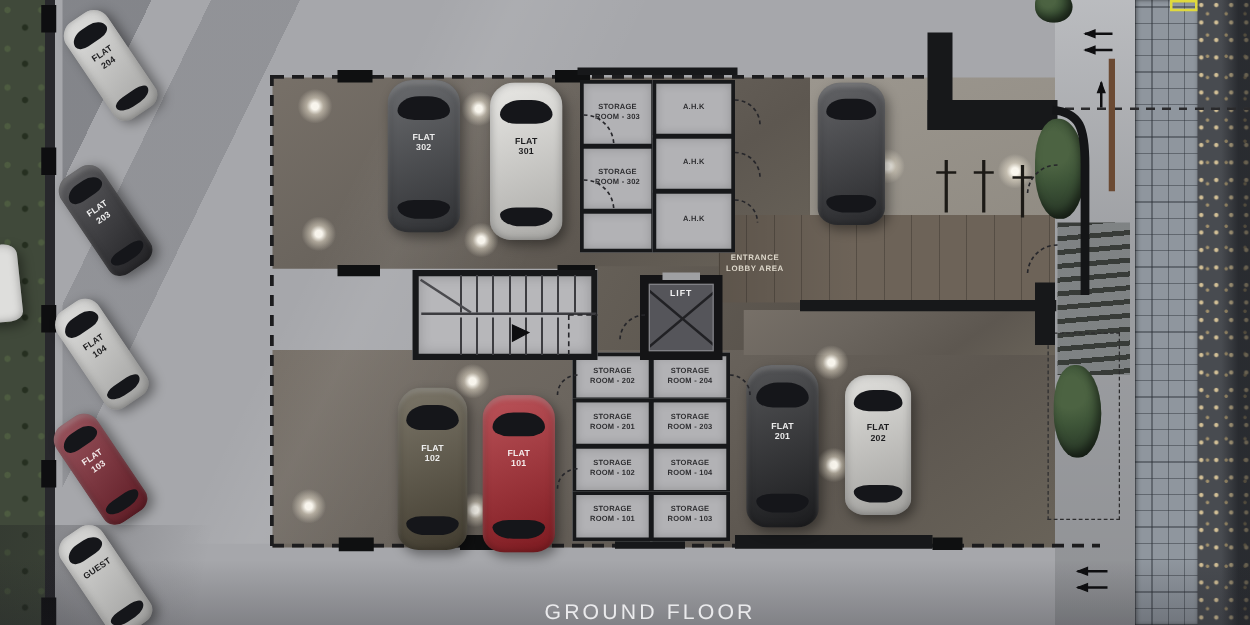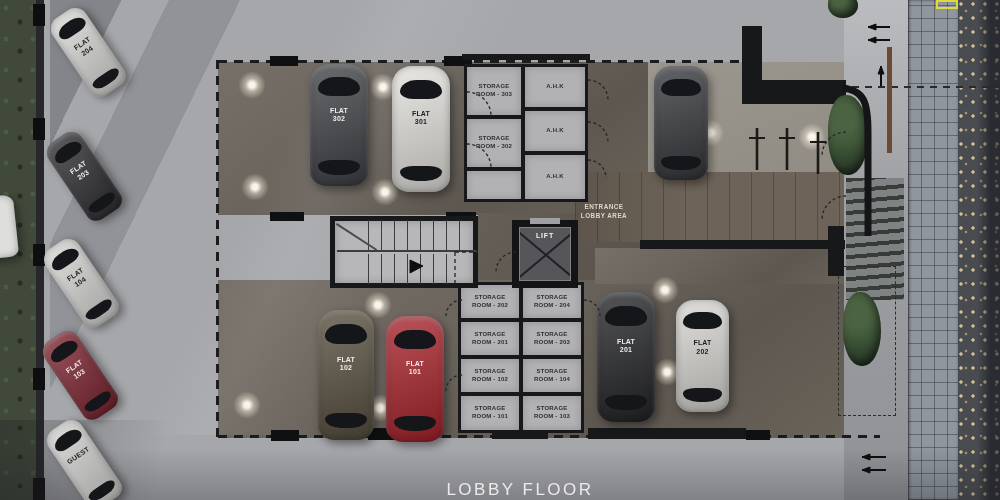--- a/index.html
+++ b/index.html
@@ -354,14 +354,14 @@
       <line x1="862" y1="457" x2="886" y2="457" stroke-width="2"></line>
         <path d="M862 457 l8 -3 v6 z"></path>
       <line x1="862" y1="470" x2="886" y2="470" stroke-width="2"></line>
         <path d="M862 470 l8 -3 v6 z"></path>
       <path d="M410 260 L423 266 L410 273 Z"></path>
     </g>
   </svg>
 
   <div class="abs shade-corner"></div>
   <div class="abs shade-bottom"></div>
-  <div class="abs title">LOBBY FLOOR</div>
+  <div class="abs title">GROUND FLOOR</div>
 </div>
 
 </body></html>

